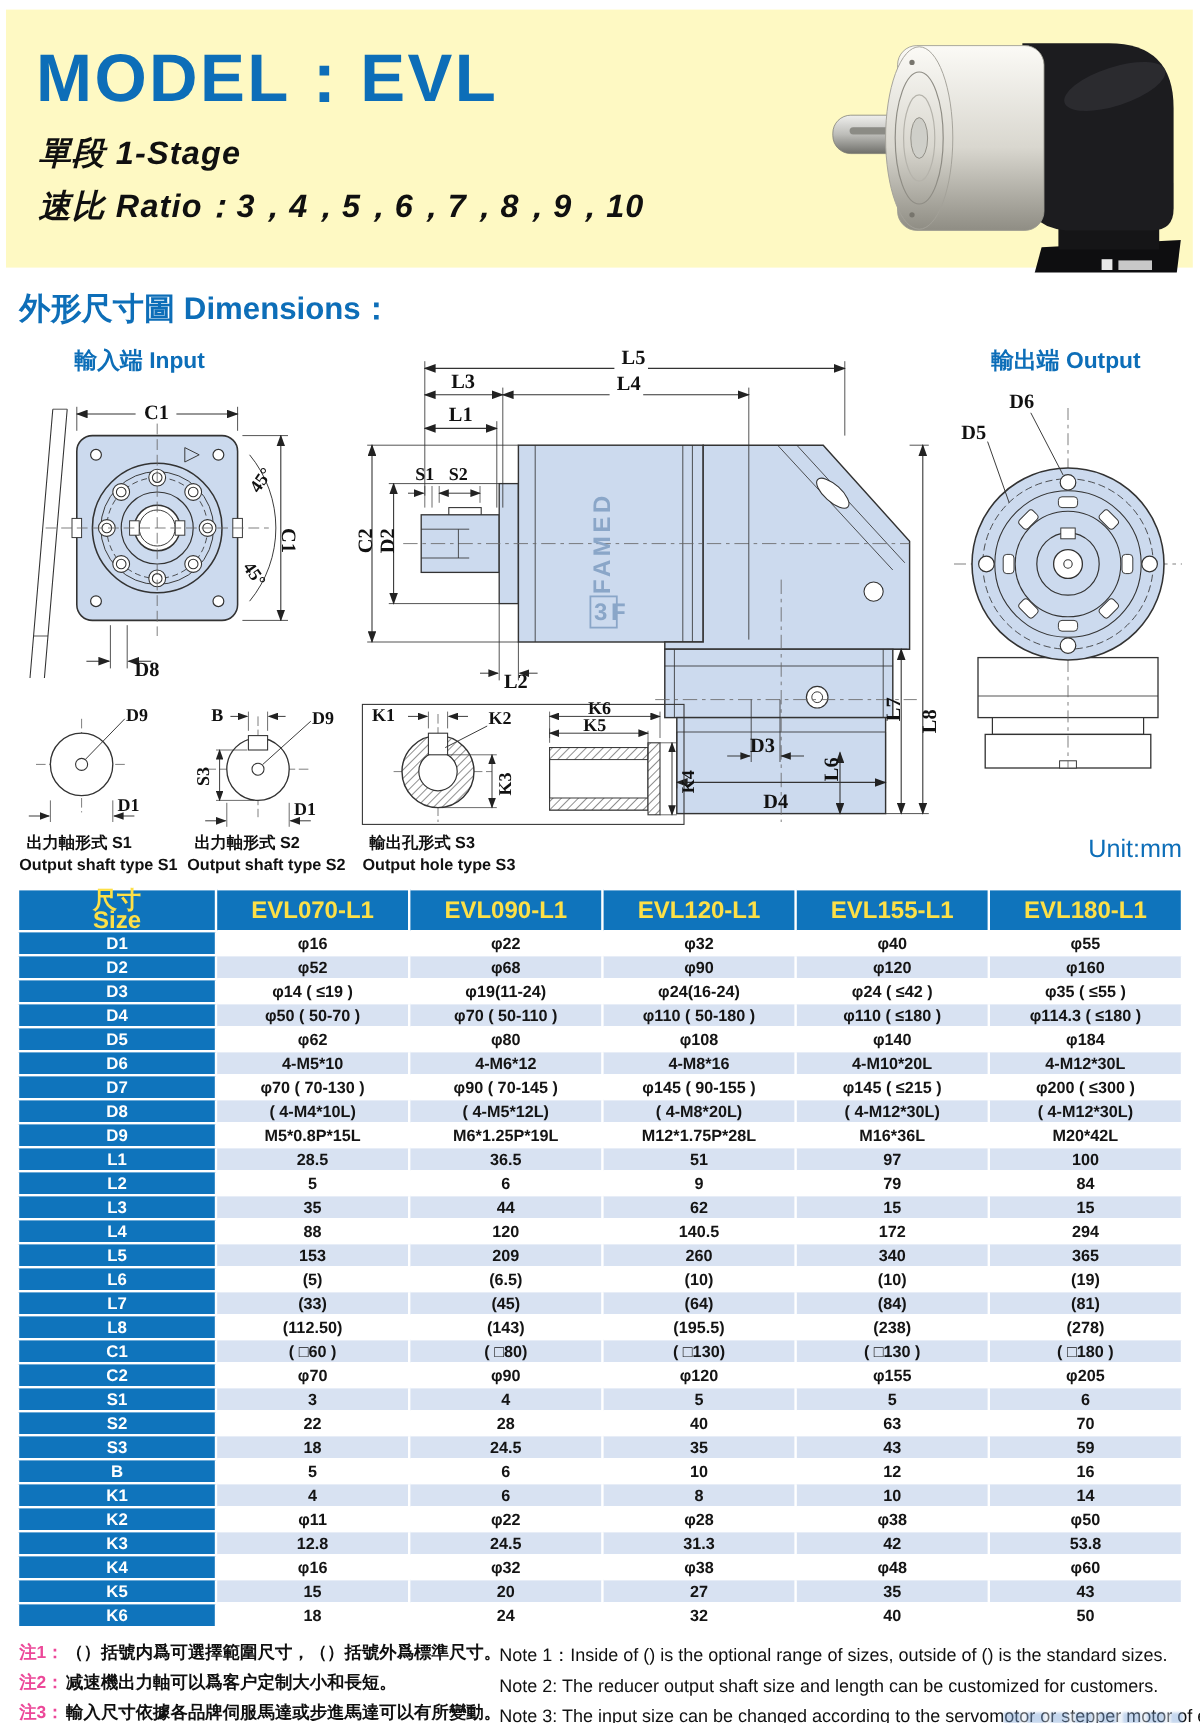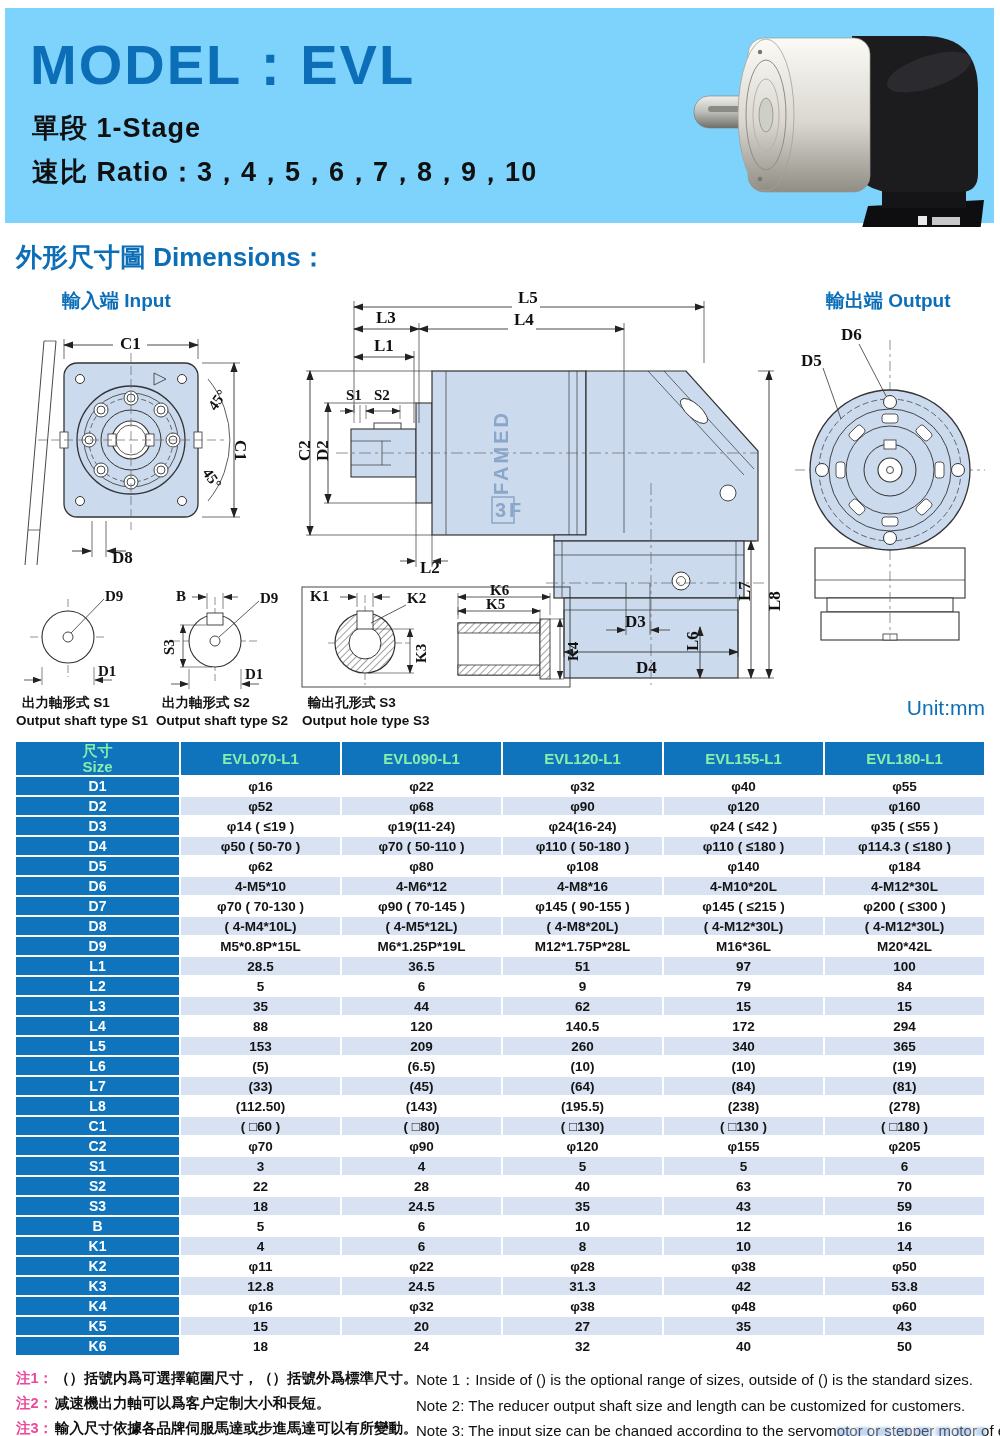--- a/index.html
+++ b/index.html
@@ -1,42 +1,42 @@
 <!DOCTYPE html>
 <html><head>
 <meta charset="utf-8">
 <style>
   html,body{margin:0;padding:0;background:#fff;}
   .page{position:relative;width:1000px;height:1436px;background:#fff;overflow:hidden;
         font-family:"Liberation Sans",sans-serif;color:#111;}
   
-  .band{position:absolute;left:5px;top:8px;width:989px;height:215px;background:#7dd3fc;}
+  .band{position:absolute;left:5px;top:8px;width:989px;height:215px;background:#fef9c3;}
   .title{position:absolute;left:25px;top:20px;font-size:56px;font-weight:bold;color:#0d6eb8;letter-spacing:2px;}
-  .subline{position:absolute;left:27px;font-size:27px;font-weight:600;color:#101010;letter-spacing:1px;}
+  .subline{position:absolute;left:27px;font-size:27px;font-weight:600;color:#101010;letter-spacing:1px;font-style:italic;}
   .stage{top:102px;}
   .ratio{top:146px;}
   .photo{position:absolute;right:8px;top:6px;}
   
   .sec-title{position:absolute;left:16px;top:240px;font-size:26px;font-weight:bold;color:#0d6eb8;}
   .io-label{position:absolute;font-size:19px;font-weight:bold;color:#0d6eb8;}
   .in-label{left:62px;top:288px;}
   .out-label{left:826px;top:288px;}
   .unit{position:absolute;left:840px;top:696px;width:145px;text-align:right;
         font-size:21px;font-weight:normal;color:#0d6eb8;}
   
   svg{display:block;}
   .dwg{position:absolute;}
   .dim{font-family:"Liberation Serif",serif;font-size:17px;font-weight:bold;fill:#111;}
   .dim-s{font-family:"Liberation Serif",serif;font-size:15px;font-weight:bold;fill:#111;}
   .cap{font-family:"Liberation Sans",sans-serif;font-size:13.5px;font-weight:bold;fill:#111;}
   .logo-t{font-family:"Liberation Sans",sans-serif;font-size:20px;font-weight:bold;fill:#8aa6c8;letter-spacing:3px;}
   
   .tbl{position:absolute;left:14px;top:740px;width:970px;border-collapse:collapse;table-layout:fixed;}
   .tbl td,.tbl th{border:2px solid #fff;text-align:center;vertical-align:middle;padding:0;}
-  .tbl th{background:#0f74bc;color:#86efac;font-size:15px;font-weight:bold;height:33px;line-height:16px;margin-top:44px;}
+  .tbl th{background:#0f74bc;color:#fde047;font-size:20px;font-weight:bold;height:33px;line-height:16px;margin-top:44px;}
   .tbl td{height:18px;font-size:13.5px;font-weight:600;color:#141414;}
   .tbl td.rowlabel{background:#0f74bc;color:#fff;font-weight:bold;font-size:14px;}
   .tbl td.plain{background:#fff;}
   .tbl td.stripe{background:#d8e2f2;}
   col.c0{width:165px;} col.cn{width:161px;}
   
   .notes-cn{position:absolute;left:16px;top:1366px;width:402px;}
   .notes-en{position:absolute;left:416px;top:1367px;width:578px;}
   .note-line{font-size:14.5px;font-weight:bold;color:#101010;line-height:25px;white-space:nowrap;}
   .note-line .pfx{color:#ec4899;margin-right:2px;}

